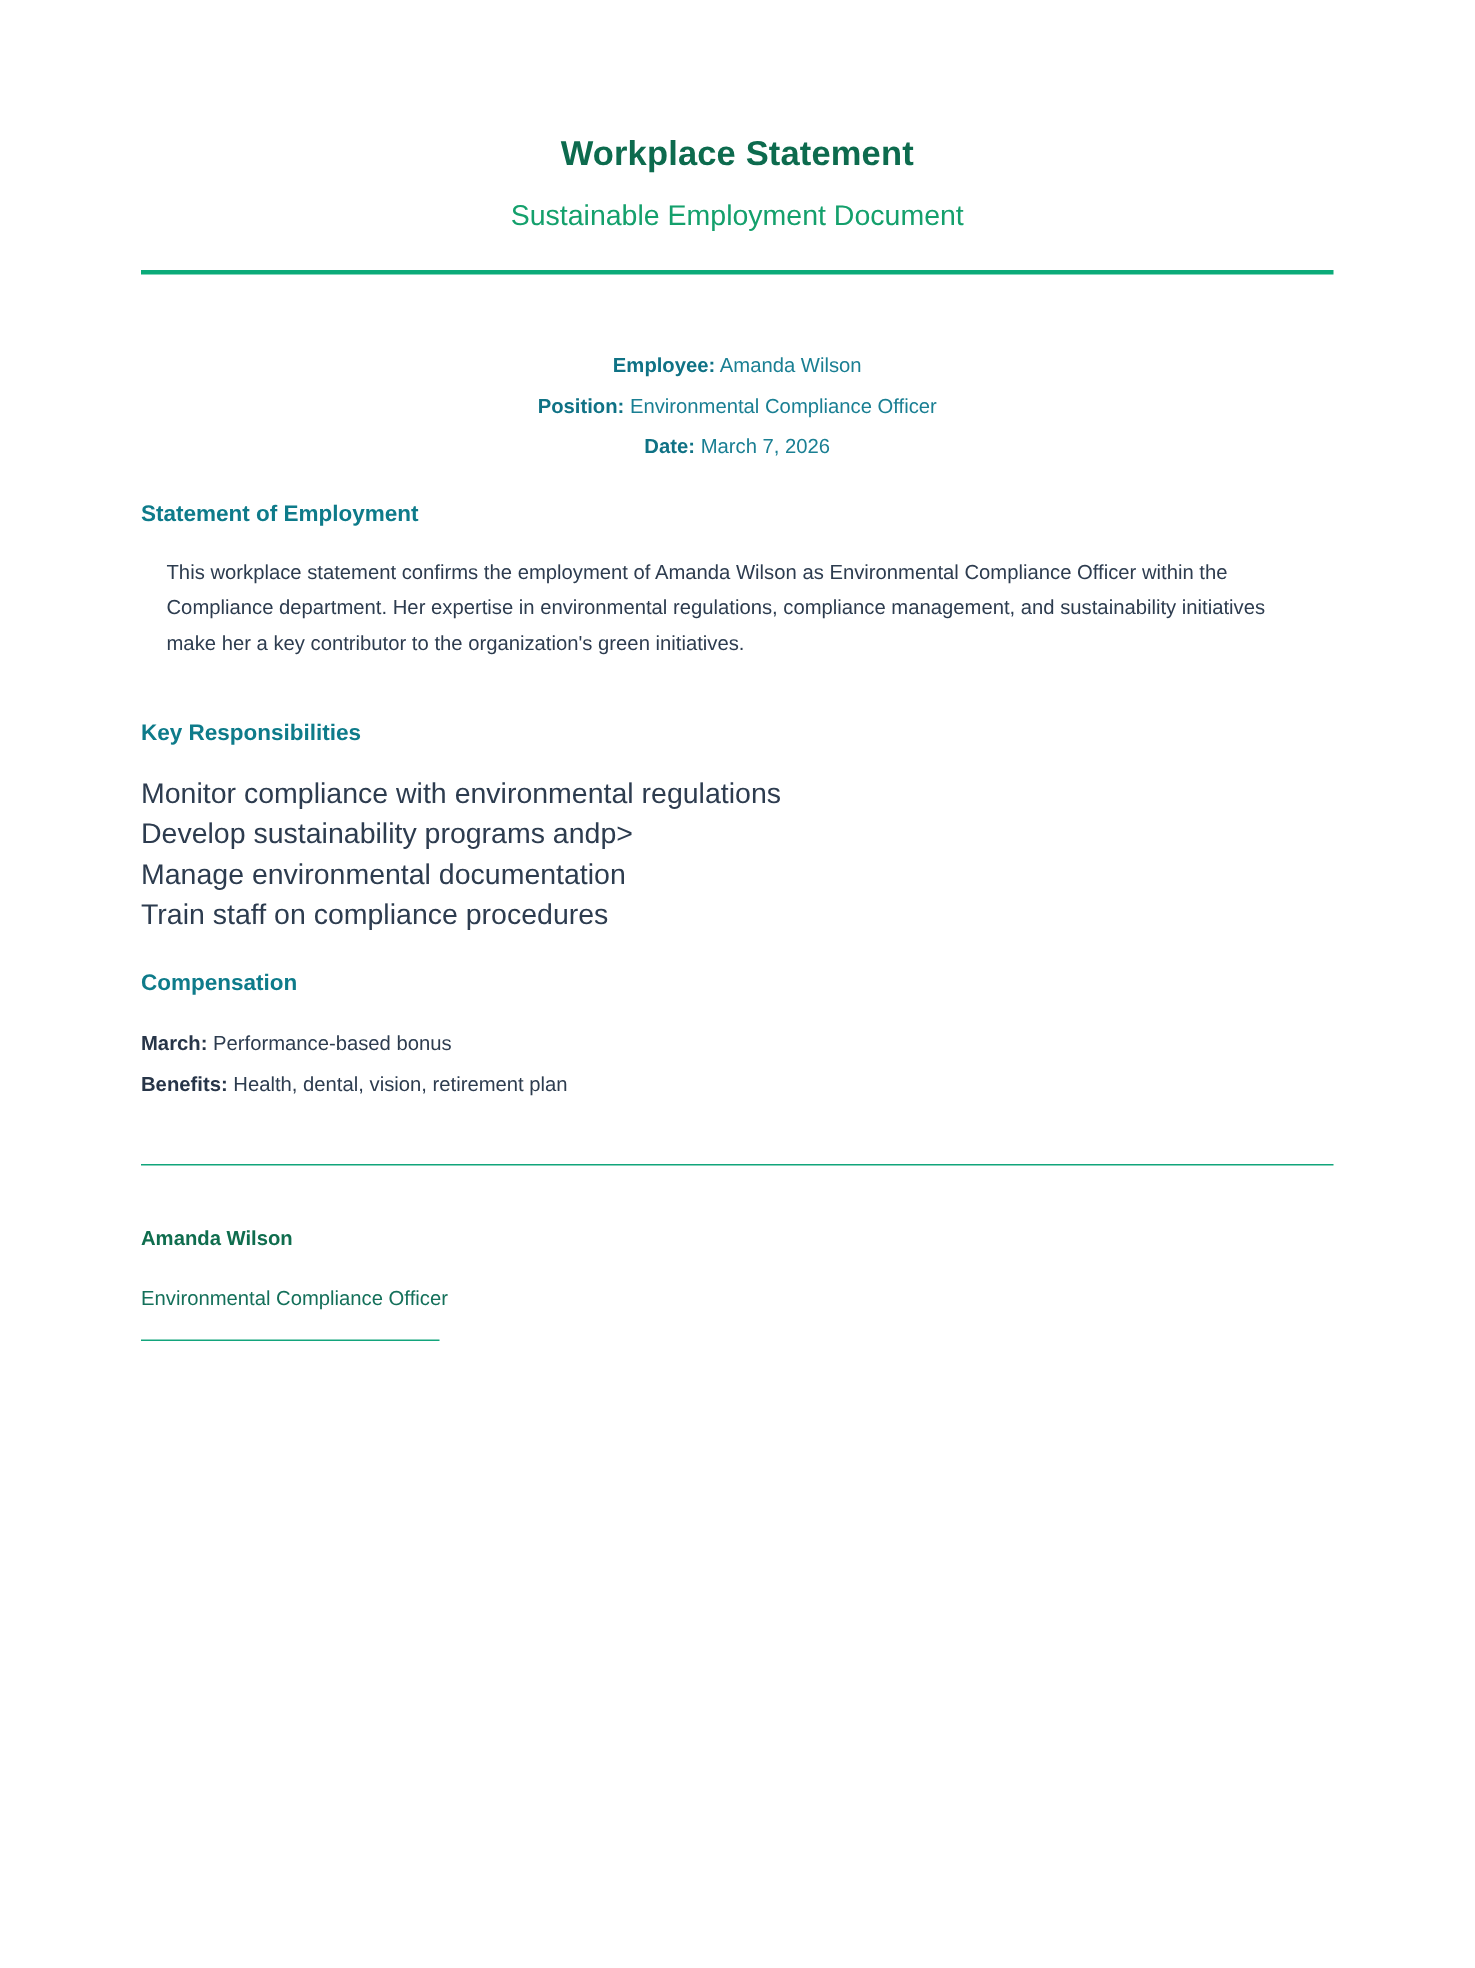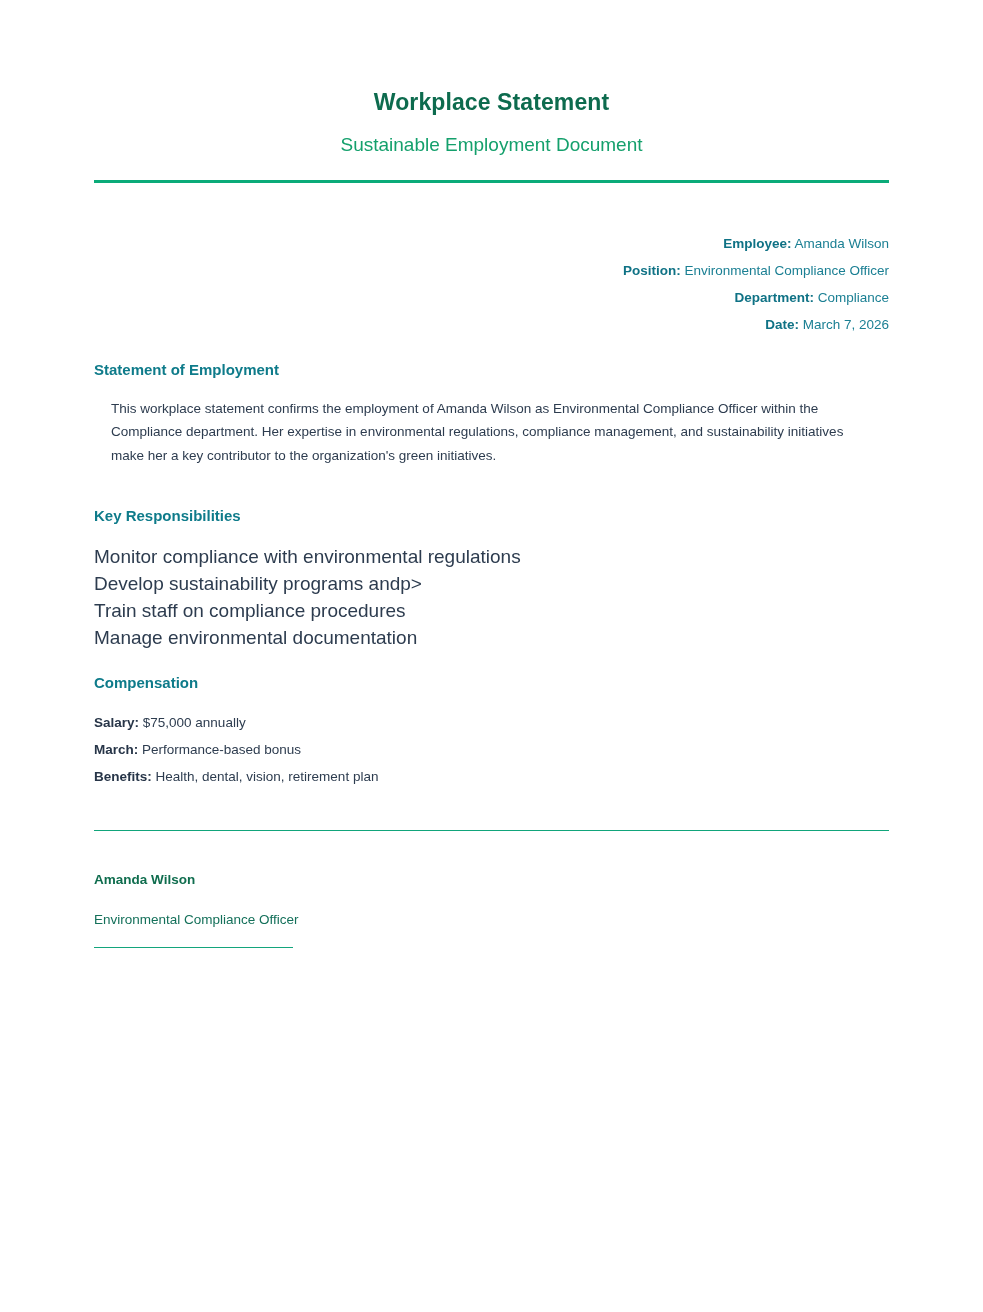--- a/index.html
+++ b/index.html
@@ -45,23 +45,22 @@
   }
   .header-rule {
     margin-top: 23px;
     height: 3px;
     background: #0bab79;
     width: 100%;
   }
 
   
   .meta-block {
-    text-align: right;
-    padding-top: 24px;
-    margin-top: 23px;
+    text-align: center;
+    padding-top: 47px;
   }
   .meta-line {
     font-size: 13.5px;
     color: #15798c;
     line-height: 27px;
     white-space: nowrap;
   }
   .meta-label {
     font-weight: bold;
     color: #0f7285;
@@ -163,51 +162,43 @@
   <div class="meta-block">
     <div class="meta-line">
       <span class="meta-label">Employee:</span>
       <span class="meta-value">Amanda Wilson</span>
     </div>
     <div class="meta-line">
       <span class="meta-label">Position:</span>
       <span class="meta-value">Environmental Compliance Officer</span>
     </div>
     <div class="meta-line">
-      <span class="meta-label">Department:</span>
-      <span class="meta-value">Compliance</span>
-    </div>
-    <div class="meta-line">
       <span class="meta-label">Date:</span>
       <span class="meta-value">March 7, 2026</span>
     </div>
   </div>
 
   <div class="section">
     <h2 class="section-heading">Statement of Employment</h2>
     <p class="body-text">This workplace statement confirms the employment of Amanda Wilson as Environmental Compliance Officer within the Compliance department. Her expertise in environmental regulations, compliance management, and sustainability initiatives make her a key contributor to the organization's green initiatives.</p>
   </div>
 
   <div class="section">
     <h2 class="section-heading">Key Responsibilities</h2>
     <ul class="resp-list">
       <li class="resp-item">Monitor compliance with environmental regulations</li>
       <li class="resp-item">Develop sustainability programs andp&gt;</li>
+      <li class="resp-item">Manage environmental documentation</li>
       <li class="resp-item">Train staff on compliance procedures</li>
-      <li class="resp-item">Manage environmental documentation</li>
     </ul>
   </div>
 
   <div class="section">
     <h2 class="section-heading">Compensation</h2>
     <ul class="comp-list">
-      <li class="comp-item">
-        <span class="comp-label">Salary:</span>
-        <span class="comp-value">$75,000 annually</span>
-      </li>
       <li class="comp-item">
         <span class="comp-label">March:</span>
         <span class="comp-value">Performance-based bonus</span>
       </li>
       <li class="comp-item">
         <span class="comp-label">Benefits:</span>
         <span class="comp-value">Health, dental, vision, retirement plan</span>
       </li>
     </ul>
   </div>

